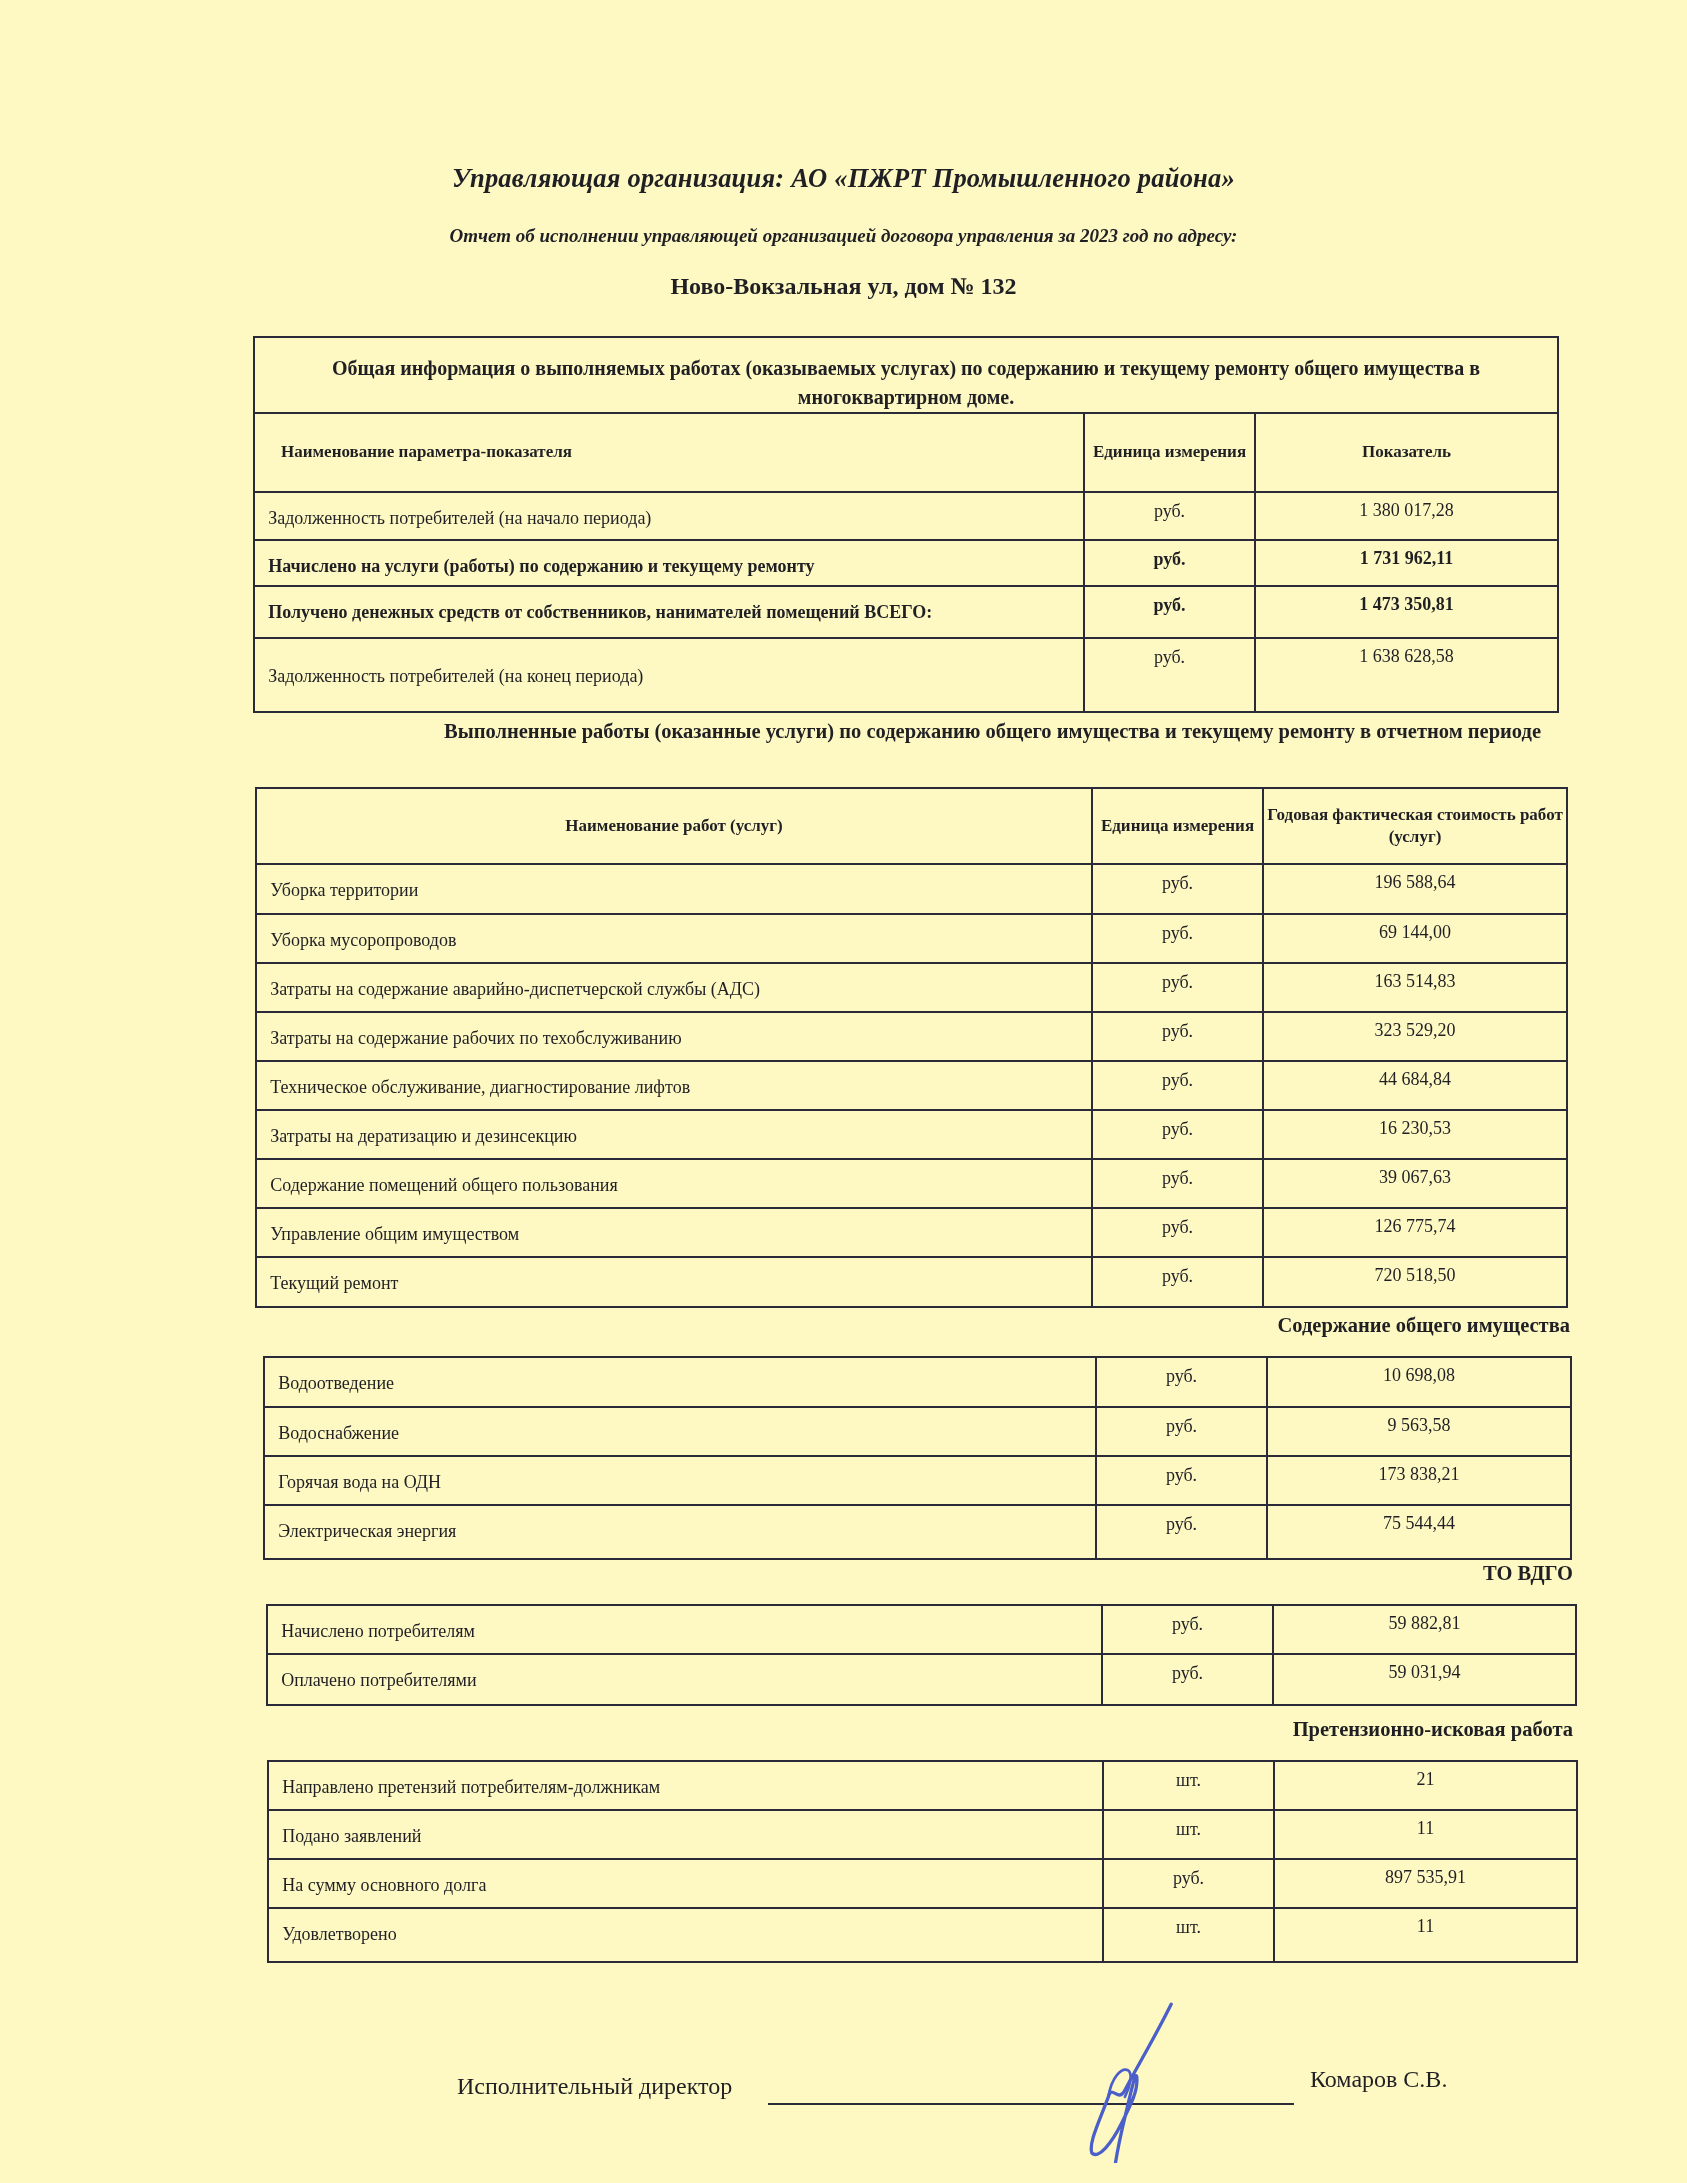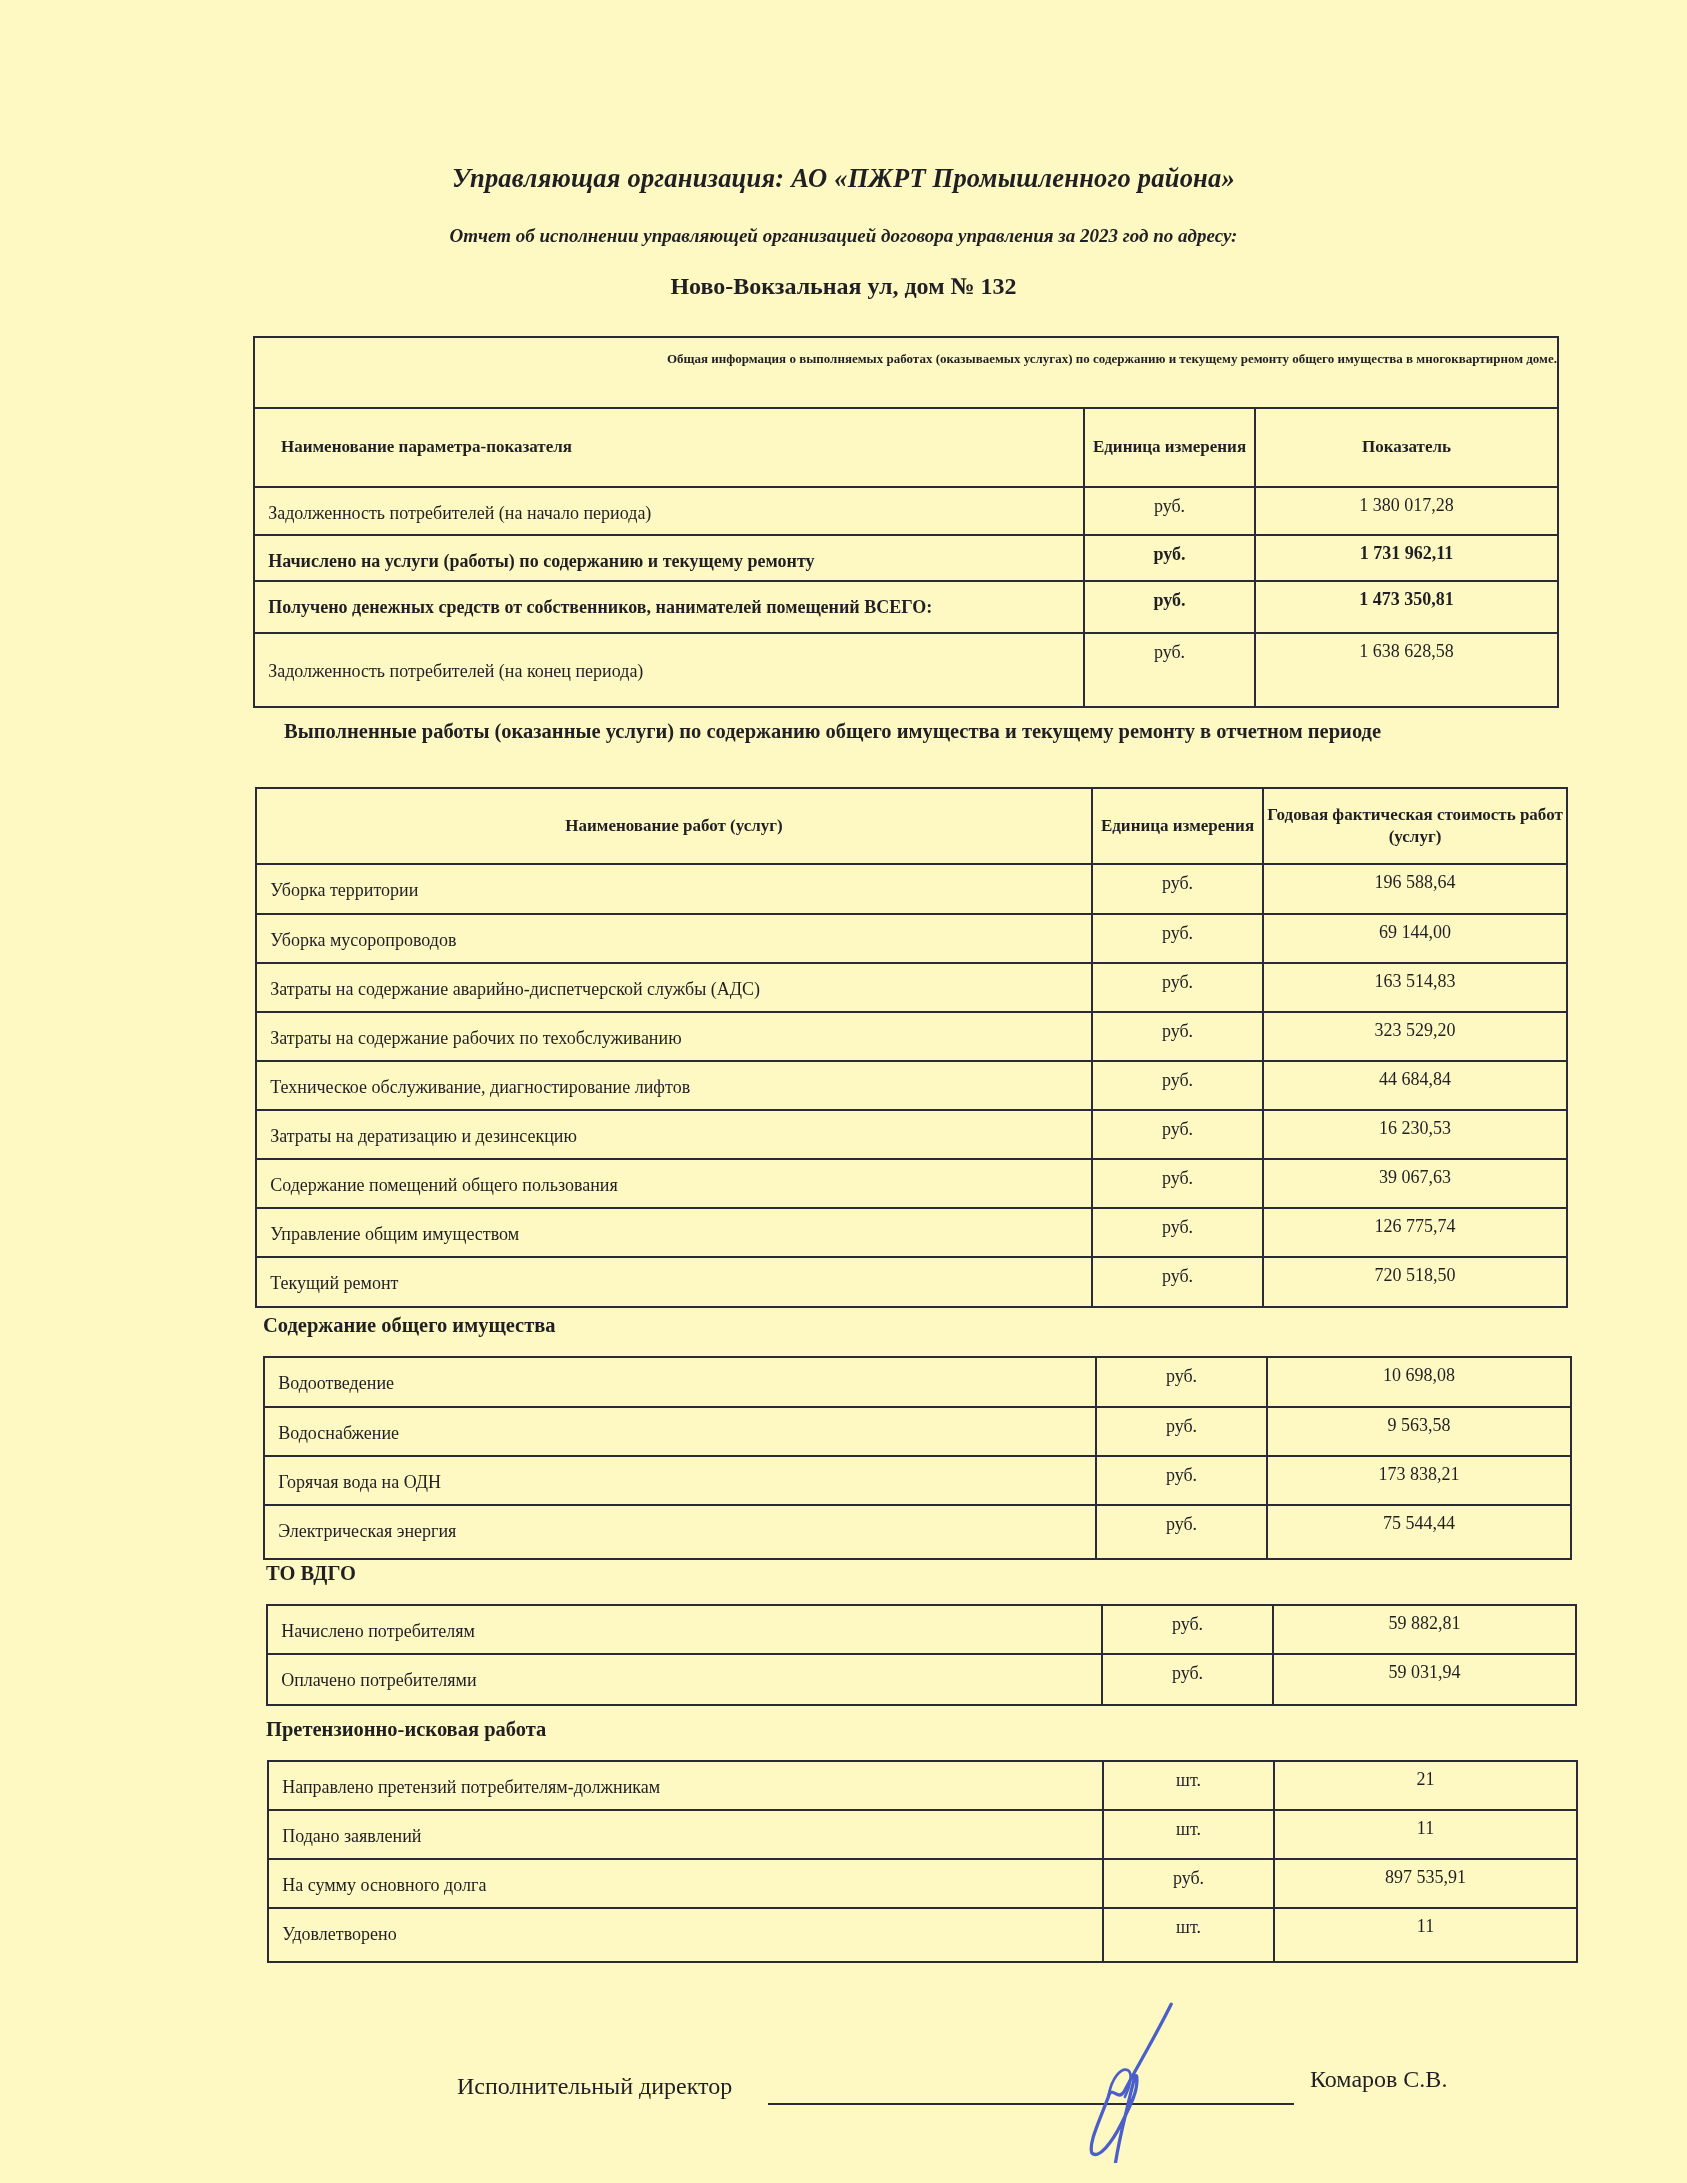--- a/index.html
+++ b/index.html
@@ -5,29 +5,29 @@
   html, body { margin: 0; padding: 0; background: #ffffff; }
   body { width: 1687px; height: 2183px; position: relative; overflow: hidden;
          font-family: "Liberation Serif", "DejaVu Serif", serif; color: #1f1f24; }
   .page { position: absolute; left: 0; top: 0; width: 1687px; height: 2183px; background: #fef9c3; }
 
   .title { position: absolute; left: 0; width: 1687px; text-align: center; font-style: italic; font-weight: bold; }
   .t-org { top: 163px; font-size: 26.5px; letter-spacing: 0.2px; }
   .t-sub { top: 225px; font-size: 19px; }
   .t-addr { top: 273px; font-size: 24px; font-style: normal; }
 
-  .section-heading { position: absolute; text-align: left; font-weight: bold; font-size: 20.5px; line-height: 30px; }
+  .section-heading { position: absolute; text-align: right; font-weight: bold; font-size: 20.5px; line-height: 30px; }
 
   table.grid { position: absolute; border-collapse: collapse; table-layout: fixed; }
   table.grid td { border: 2px solid #2a2a38; padding: 0; vertical-align: top; }
   table.grid td.name { padding: 14.6px 0 0 13.2px; font-size: 18px; }
   table.grid td.unit { text-align: center; padding-top: 8px; font-size: 18px; }
   table.grid td.val  { text-align: center; padding-top: 6.6px; font-size: 18px; }
   table.grid tr.bold td { font-weight: bold; }
-  table.grid td.head-merged { text-align: right; font-weight: bold; font-size: 13px; line-height: 29px; padding-top: 6px; }
+  table.grid td.head-merged { text-align: center; font-weight: bold; font-size: 20px; line-height: 29px; padding-top: 16px; }
   table.grid td.hcell { font-weight: bold; font-size: 17px; text-align: center; vertical-align: middle; line-height: 22.5px; }
   table.grid td.hcell.left { text-align: left; padding-left: 26px; }
 
   #t1 { left: 253px; top: 336px; width: 1304px; }
   #t2 { left: 255px; top: 787px; width: 1310px; }
   #t3 { left: 263px; top: 1356px; width: 1307px; }
   #t4 { left: 266px; top: 1604px; width: 1309px; }
   #t5 { left: 267px; top: 1760px; width: 1309px; }
 
   .sign-row { position: absolute; left: 457px; top: 2058px; width: 1032px; height: 53px; font-size: 24px; }

